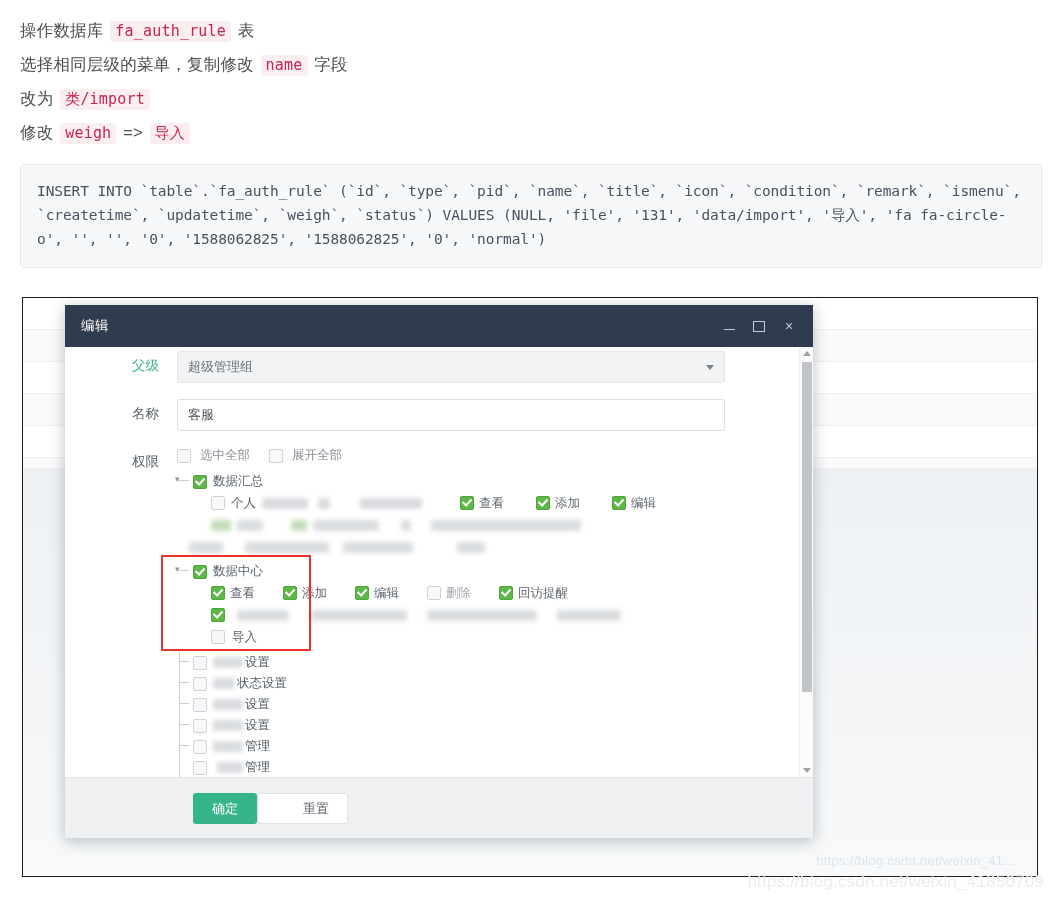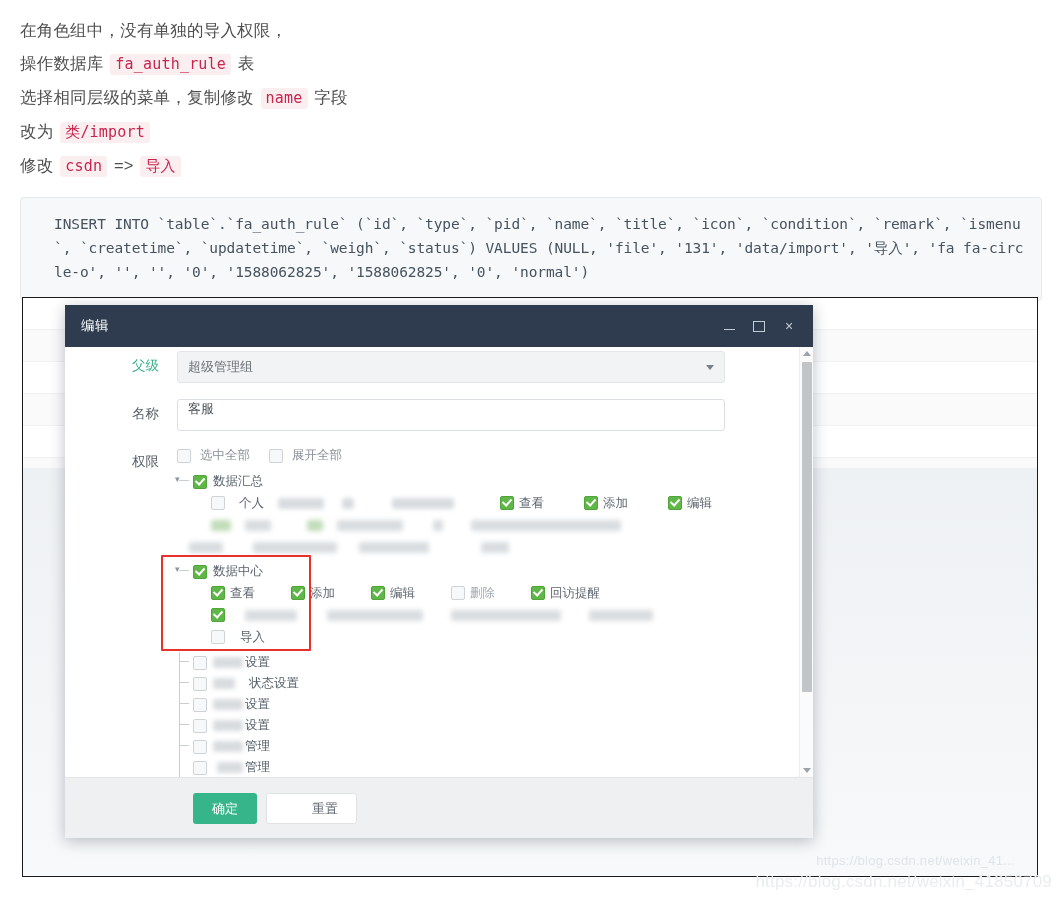--- a/index.html
+++ b/index.html
@@ -36,21 +36,21 @@
     border-radius: 3px;
     margin: 0 2px;
   }
 
   
   .codeblock {
     margin: 14px 20px 0 20px;
     background: #f7f8fa;
     border: 1px solid #e6e8ea;
     border-radius: 4px;
-    padding: 14px 16px 16px 33px;
+    padding: 14px 16px 16px 16px;
     font-family: "DejaVu Sans Mono", "Liberation Mono", monospace;
     font-size: 14.5px;
     line-height: 24px;
     color: #46525e;
     white-space: pre-wrap;
     word-break: break-all;
     letter-spacing: -.1px;
   }
 
   
@@ -180,20 +180,21 @@
     border-left: 4px solid transparent;
     border-right: 4px solid transparent;
     border-top: 5px solid #7a8088;
   }
   .text-input {
     height: 30px;
     border: 1px solid #dcdfe2;
     background: #ffffff;
     border-radius: 3px;
     display: flex;
+    align-items: center;
     padding: 0 10px;
     font-size: 13px;
     color: #4a4f55;
     font-family: Liberation Mono, monospace;
   }
 
   
   .perm-wrap { padding-right: 0; }
   .toggle-row {
     display: flex; align-items: center; gap: 9px;
@@ -239,21 +240,21 @@
     position: absolute; left: -2px; top: 4px;
     width: 9px; height: 9px;
     color: #8d949c; font-size: 9px; line-height: 9px;
   }
   .tnode .nm { margin-left: 6px; }
 
   .child { padding-left: 34px; }
   .perm-line {
     display: flex; align-items: center;
     height: 22px;
-    gap: 14px;
+    gap: 6px;
     color: #5d656e;
   }
   .perm-item { display: inline-flex; align-items: center; gap: 5px; margin-right: 22px; }
   .perm-item .nm { color: #5d656e; }
   .perm-item.off .nm { color: #a3a9b0; }
 
   .blur {
     display: inline-block;
     background: #d3d6d9;
     border-radius: 2px;
@@ -313,21 +314,20 @@
 
   
   .dlg-footer {
     flex: none;
     height: 60px;
     background: #eef0f1;
     border-top: 1px solid #e2e4e6;
     display: flex;
     align-items: center;
     padding-left: 128px;
-    gap: 9px;
   }
   .btn {
     font-size: 13px;
     padding: 8px 18px;
     border-radius: 3px;
     line-height: 1;
     cursor: pointer;
     border: 1px solid transparent;
   }
   .btn.primary { background: #36b58a; color: #ffffff; }
@@ -338,45 +338,42 @@
     position: absolute;
     right: 22px; bottom: 8px;
     font-size: 13px;
     color: #dfe5ea;
     letter-spacing: .3px;
     filter: blur(.6px);
     white-space: nowrap;
   }
   .wm-outer {
     position: absolute;
-    right: 10px; bottom: 8px;
+    right: 18px; bottom: 8px;
     font-size: 17px;
     color: #e9edf0;
     letter-spacing: .2px;
     white-space: nowrap;
   }
 </style>
 </head>
 <body>
 
 <div class="article">
-  <div class="prose-line">
-    <span>在角色组中，没有单独的导入权限，</span>
-  </div>
   <div class="prose-line">
     <span>操作数据库 </span><code class="inline">fa_auth_rule</code><span> 表</span>
   </div>
   <div class="prose-line">
     <span>选择相同层级的菜单，复制修改 </span><code class="inline">name</code><span> 字段</span>
   </div>
   <div class="prose-line">
     <span>改为 </span><code class="inline">类/import</code>
   </div>
   <div class="prose-line">
-    <span>修改 </span><code class="inline">csdn</code><span> =&gt; </span><code class="inline">导入</code>
+    <span>修改 </span><code class="inline">weigh</code><span> =&gt; </span><code class="inline">导入</code>
   </div>
 </div>
 
 <div class="codeblock">INSERT INTO `table`.`fa_auth_rule` (`id`, `type`, `pid`, `name`, `title`, `icon`, `condition`, `remark`, `ismenu`, `createtime`, `updatetime`, `weigh`, `status`) VALUES (NULL, 'file', '131', 'data/import', '导入', 'fa fa-circle-o', '', '', '0', '1588062825', '1588062825', '0', 'normal')</div>
 
 <div class="shot">
 
   <div class="shot-bg-rows">
     <div class="bgrow"></div>
     <div class="bgrow alt"></div>
@@ -533,21 +530,21 @@
                 <div class="tnode">
                   <span class="elbow"></span>
                   <span class="cb"></span>
                   <span class="blur" style="width:30px;margin-left:6px;"></span>
                   <span class="nm" style="margin-left:2px;">设置</span>
                 </div>
                 <div class="tnode">
                   <span class="elbow"></span>
                   <span class="cb"></span>
                   <span class="blur" style="width:22px;margin-left:6px;"></span>
-                  <span class="nm" style="margin-left:14px;">状态设置</span>
+                  <span class="nm" style="margin-left:2px;">状态设置</span>
                 </div>
                 <div class="tnode">
                   <span class="elbow"></span>
                   <span class="cb"></span>
                   <span class="blur" style="width:30px;margin-left:6px;"></span>
                   <span class="nm" style="margin-left:2px;">设置</span>
                 </div>
                 <div class="tnode">
                   <span class="elbow"></span>
                   <span class="cb"></span>

